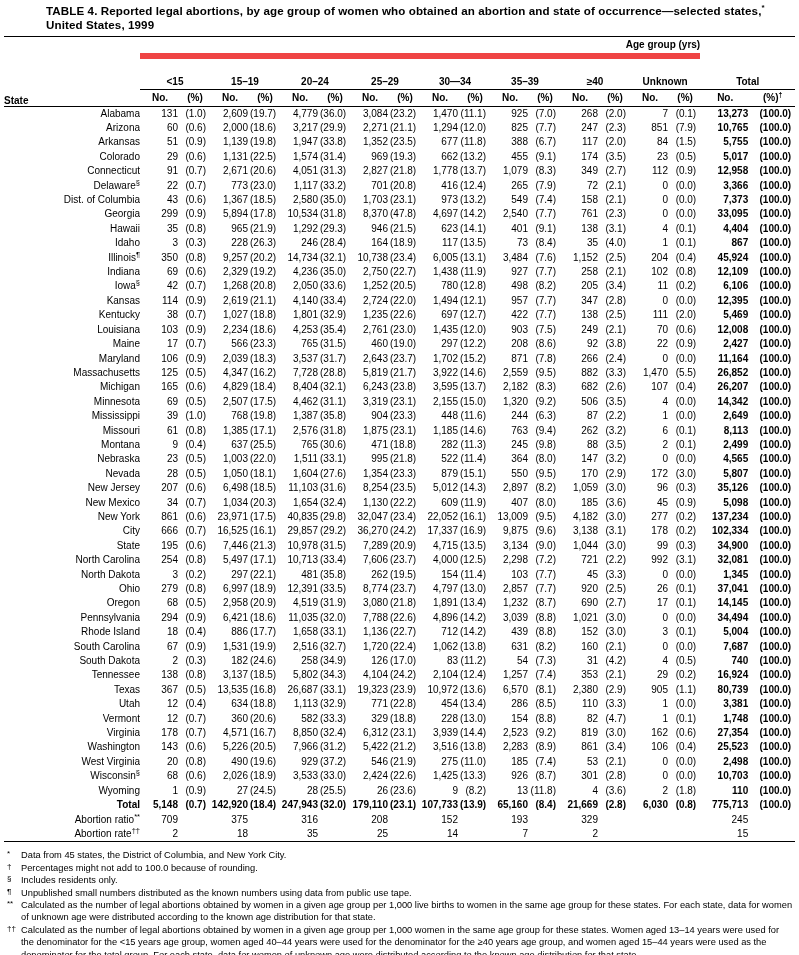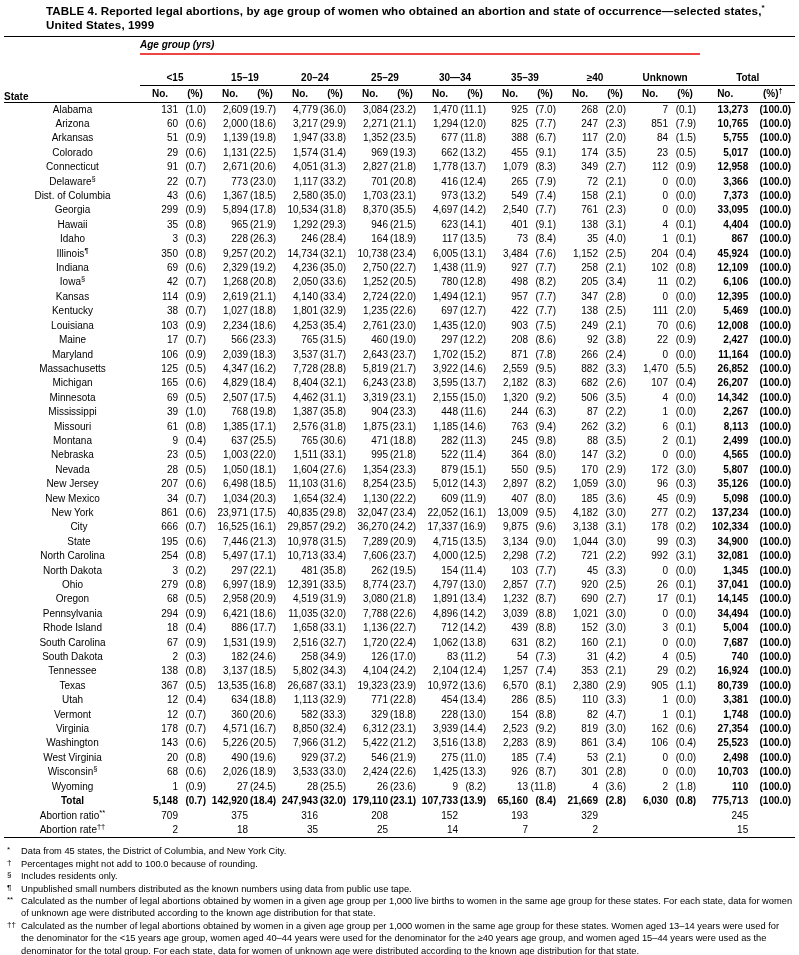--- a/index.html
+++ b/index.html
@@ -15,33 +15,32 @@
   table.data-table{
     border-collapse:collapse;table-layout:fixed;width:791px;margin:2px 4px 0 4px;
     border-top:1.5px solid #000;border-bottom:1.5px solid #000;
   }
   .data-table th{font-weight:bold;font-size:10px;padding:0;}
   .state-head{
     text-align:left;vertical-align:bottom;padding:0 0 3px 1px;
     border-bottom:1px solid #000;
   }
   .age-span{
-    text-align:left;vertical-align:middle;height:16px;
-    border-bottom:2px solid #ef4444;
-    font-style:italic;
+    text-align:right;vertical-align:middle;height:16px;
+    border-bottom:6px solid #ef4444;
   }
   .no-line{border:none;}
   .grp-cell{height:31px;vertical-align:bottom;padding:0 6px;}
   .grp{border-bottom:1px solid #000;text-align:center;padding-bottom:2px;font-weight:bold;}
   .sub-row th{height:16px;vertical-align:middle;border-bottom:1px solid #000;text-align:center;}
   .sub-row th sup{font-size:7px;line-height:0;}
   .data-table td{
     font-size:10px;height:14.4px;line-height:14.4px;padding:0;white-space:nowrap;
   }
-  td.state{text-align:center;padding-left:1px;overflow:hidden;}
+  td.state{text-align:right;padding-left:1px;overflow:hidden;}
   td.state sup{font-size:7.5px;line-height:0;}
   td.indent{padding-left:14px;}
   td.num{text-align:right;padding-right:2px;}
   td.pct{text-align:right;padding-right:4px;}
   td.total-col{font-weight:bold;}
   tr.bold-row td{font-weight:bold;}
   tr.plain-row td{font-weight:normal;}
   .footnotes{padding:7px 6px 0 7px;font-size:9.3px;line-height:12.4px;}
   .fn{display:flex;}
   .fn-marker{flex:0 0 14px;font-size:8px;position:relative;top:-1px;text-align:left;}
@@ -282,21 +281,21 @@
       </tr>
       <tr>
         <td class="state">Georgia</td>
         <td class="num">299</td>
         <td class="pct">(0.9)</td>
         <td class="num">5,894</td>
         <td class="pct">(17.8)</td>
         <td class="num">10,534</td>
         <td class="pct">(31.8)</td>
         <td class="num">8,370</td>
-        <td class="pct">(35.5)</td>
+        <td class="pct">(47.8)</td>
         <td class="num">4,697</td>
         <td class="pct">(14.2)</td>
         <td class="num">2,540</td>
         <td class="pct">(7.7)</td>
         <td class="num">761</td>
         <td class="pct">(2.3)</td>
         <td class="num">0</td>
         <td class="pct">(0.0)</td>
         <td class="num total-col">33,095</td>
         <td class="pct total-col">(100.0)</td>
@@ -585,21 +584,21 @@
         <td class="num">904</td>
         <td class="pct">(23.3)</td>
         <td class="num">448</td>
         <td class="pct">(11.6)</td>
         <td class="num">244</td>
         <td class="pct">(6.3)</td>
         <td class="num">87</td>
         <td class="pct">(2.2)</td>
         <td class="num">1</td>
         <td class="pct">(0.0)</td>
-        <td class="num total-col">2,267</td>
+        <td class="num total-col">2,649</td>
         <td class="pct total-col">(100.0)</td>
       </tr>
       <tr>
         <td class="state">Missouri</td>
         <td class="num">61</td>
         <td class="pct">(0.8)</td>
         <td class="num">1,385</td>
         <td class="pct">(17.1)</td>
         <td class="num">2,576</td>
         <td class="pct">(31.8)</td>

